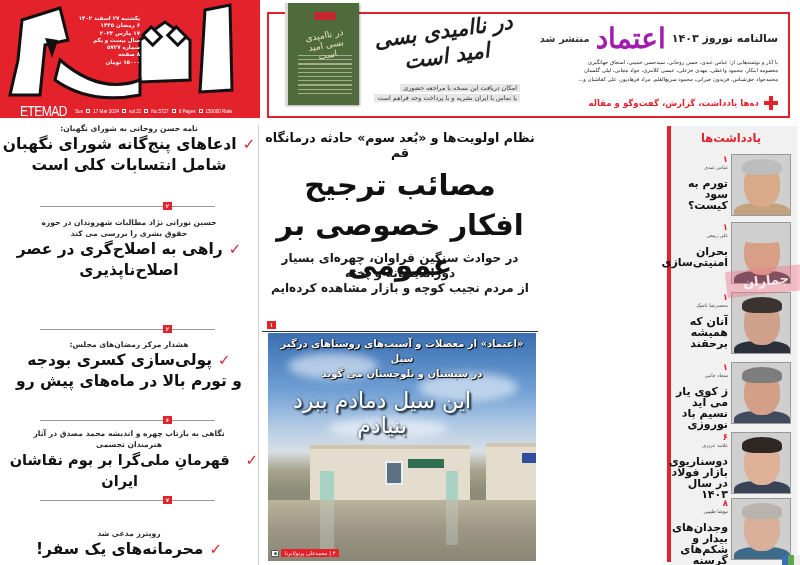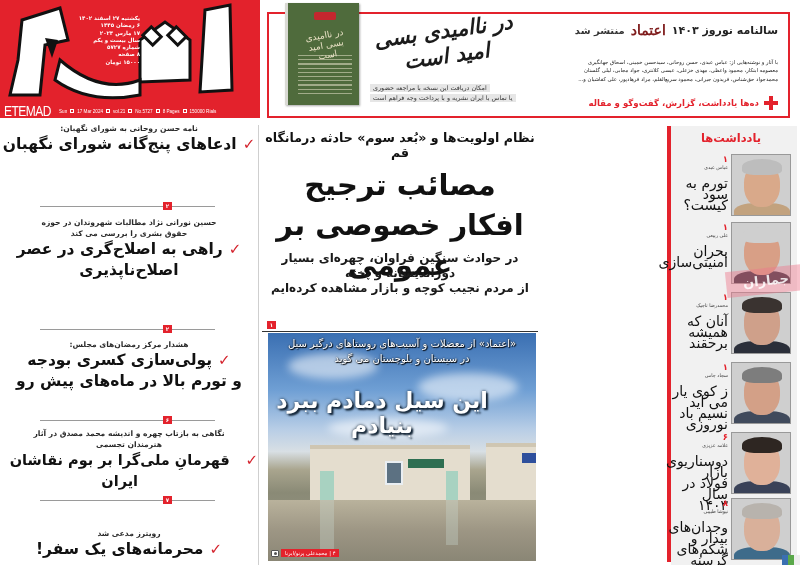--- a/index.html
+++ b/index.html
@@ -4,40 +4,40 @@
 <style>
   * { box-sizing: border-box; margin: 0; padding: 0; }
   html, body { width: 800px; height: 565px; overflow: hidden; background: #ffffff; }
   body { font-family: "DejaVu Sans", sans-serif; color: #1a1a1a; position: relative; }
 
   
   .masthead { position: absolute; left: 0; top: 0; width: 260px; height: 118px; background: #e3222c; overflow: hidden; }
   .logo-shape { position: absolute; left: 0; top: 0; width: 260px; height: 105px; }
   .edition-info { position: absolute; left: 70px; top: 15px; width: 70px; direction: rtl; text-align: right; font-size: 5.5px; line-height: 7.3px; color: #ffffff; font-weight: bold; }
   .edition-info div { white-space: nowrap; }
-  .masthead-foot { position: absolute; left: 0; top: 104px; width: 260px; height: 14px; display: flex; align-items: center; padding-left: 4px; }
+  .masthead-foot { position: absolute; left: 0; top: 104px; width: 260px; height: 14px; display: flex; align-items: center; padding-left: 20px; }
   .etemad-latin { font-family: "Liberation Sans", sans-serif; color: #fff; font-size: 12px; letter-spacing: -0.5px; font-weight: normal; margin-right: 8px; transform: scaleY(1.25); }
   .meta-row { display: flex; gap: 3px; align-items: center; font-size: 4.6px; color: #fff; font-family: "Liberation Sans", sans-serif; }
   .meta-sep { display: inline-block; width: 4px; height: 4px; border: 0.6px solid #fff; }
 
   
   .top-banner { position: absolute; left: 267px; top: 12px; width: 523px; height: 106px; border: 2.5px solid #e3222c; }
   .book-cover { position: absolute; left: 285px; top: 3px; width: 74px; height: 102px; background: #4f6b3c; border-left: 3px solid #d9d9d3; box-shadow: 1px 1px 2px rgba(0,0,0,.35); }
   .book-logo { position: absolute; left: 26px; top: 9px; width: 22px; height: 8px; background: #c4262e; border-radius: 2px; }
   .book-title { position: absolute; left: 10px; top: 27px; width: 56px; font-family: "DejaVu Serif", serif; font-size: 9px; color: #e8e0c4; direction: rtl; text-align: center; transform: rotate(-10deg); }
   .book-lines { position: absolute; left: 10px; top: 52px; width: 54px; }
   .book-lines i { display: block; height: 1.2px; background: rgba(230,225,200,.55); margin-bottom: 3px; }
   .banner-calligraphy { position: absolute; left: 375px; top: 18px; width: 140px; height: 50px; font-family: "DejaVu Serif", serif; font-style: italic; font-weight: bold; font-size: 21px; color: #1b1b1b; direction: rtl; text-align: center; transform: rotate(-8deg); letter-spacing: -1px; }
-  .banner-note { position: absolute; left: 370px; top: 83px; width: 150px; direction: rtl; text-align: left; font-size: 6.4px; line-height: 10px; color: #333; }
+  .banner-note { position: absolute; left: 370px; top: 83px; width: 150px; direction: rtl; text-align: right; font-size: 6.4px; line-height: 10px; color: #333; }
   .banner-note span { background: #e6e6e6; padding: 0 3px; }
 
   .banner-right { position: absolute; left: 530px; top: 14px; width: 258px; height: 102px; direction: rtl; }
   .monthly-line { position: absolute; right: 10px; top: 8px; display: flex; align-items: center; gap: 6px; direction: rtl; }
   .monthly-label { font-size: 11px; font-weight: bold; color: #222; }
-  .monthly-logo { font-family: "DejaVu Serif", serif; font-size: 14px; font-weight: bold; color: #7f1d1d; letter-spacing: -2px; }
+  .monthly-logo { font-family: "DejaVu Serif", serif; font-size: 28px; font-weight: bold; color: #a21caf; letter-spacing: -2px; }
   .monthly-published { font-size: 10px; font-weight: bold; color: #333; }
   .authors { position: absolute; right: 10px; top: 44px; width: 245px; font-size: 5.3px; line-height: 8.3px; color: #222; text-align: right; }
   .banner-plus { position: absolute; right: 10px; top: 82px; display: flex; align-items: center; gap: 5px; }
   .plus-icon { width: 14px; height: 14px; position: relative; }
   .plus-icon::before, .plus-icon::after { content: ""; position: absolute; background: #e3222c; }
   .plus-icon::before { left: 5px; top: 0; width: 4px; height: 14px; }
   .plus-icon::after { left: 0; top: 5px; width: 14px; height: 4px; }
   .plus-text { color: #e3222c; font-weight: bold; font-size: 8.6px; }
 
   
@@ -60,40 +60,40 @@
 
   .photo { position: absolute; left: 268px; top: 333px; width: 268px; height: 228px; overflow: hidden;
            background: linear-gradient(180deg, #3a6fb2 0%, #6f9fd4 25%, #b7cde6 42%, #d8dfe4 52%, #a9a58e 60%, #8a8a76 70%, #9c9a8a 100%); }
   .cloud { position: absolute; background: rgba(255,255,255,.55); border-radius: 50%; filter: blur(4px); }
   .bldg { position: absolute; background: #e4ddce; border-top: 4px solid #cfc6b2; }
   .bldg-door { position: absolute; background: #a8d2c1; }
   .bldg-win { position: absolute; background: #5c7182; border: 2px solid #e9eef2; }
   .bldg-sign { position: absolute; background: #2e6f52; }
   .water { position: absolute; left: 0; top: 167px; width: 268px; height: 61px; background: linear-gradient(180deg, #b9b29c 0%, #9d9684 50%, #8a8675 100%); }
   .reflection { position: absolute; background: rgba(200,215,205,.35); }
-  .photo-kicker { position: absolute; left: 0; top: 3px; width: 268px; direction: rtl; text-align: center; font-size: 10px; font-weight: normal; line-height: 15px; color: #fff; text-shadow: 0 0 2px #000, 1px 1px 1px #000; }
-  .photo-head { position: absolute; left: 0; top: 55px; width: 228px; direction: rtl; text-align: center; font-size: 22px; font-weight: bold; color: #fff; text-shadow: 0 0 3px #123, 2px 2px 2px #123; letter-spacing: -0.5px; }
+  .photo-kicker { position: absolute; left: 0; top: 3px; width: 268px; direction: rtl; text-align: center; font-size: 10px; font-weight: bold; line-height: 15px; color: #fff; text-shadow: 0 0 2px #000, 1px 1px 1px #000; }
+  .photo-head { position: absolute; left: 0; top: 55px; width: 228px; direction: rtl; text-align: center; font-size: 22px; font-weight: normal; color: #fff; text-shadow: 0 0 3px #123, 2px 2px 2px #123; letter-spacing: -0.5px; }
   .photo-credit { position: absolute; left: 3px; bottom: 4px; display: flex; align-items: center; gap: 2px; }
   .camera-icon { width: 8px; height: 7px; background: #fff; border-radius: 1px; position: relative; border: 1px solid #555; }
   .camera-icon::after { content: ""; position: absolute; left: 1.5px; top: 1px; width: 3px; height: 3px; border-radius: 50%; background: #555; }
   .credit-text { background: #e3222c; color: #fff; font-size: 5.3px; padding: 1px 4px; direction: rtl; }
 
   
   .right-wrap { position: absolute; left: 671px; top: 126px; width: 126px; height: 439px; background: #f1f1f1; }
   .right-bar { position: absolute; left: 667px; top: 126px; width: 4px; height: 436px; background: #e3222c; }
   .op-title { position: absolute; left: 671px; top: 131px; width: 120px; direction: rtl; text-align: center; font-size: 11.5px; font-weight: bold; color: #e3222c; }
   .op-item { position: absolute; left: 671px; width: 126px; height: 66px; }
   .op-photo { position: absolute; left: 60px; top: 0; width: 60px; height: 62px; border: 1px solid #999; overflow: hidden; background: #cfcfcf; }
   .face { position: absolute; left: 12px; top: 8px; width: 36px; height: 44px; border-radius: 45%; background: #d8ab8e; }
   .hair { position: absolute; left: 10px; top: 4px; width: 40px; height: 16px; border-radius: 50% 50% 30% 30%; }
   .shirt { position: absolute; left: 2px; top: 48px; width: 56px; height: 20px; border-radius: 40% 40% 0 0; }
   .op-text { position: absolute; left: 0; top: 0; width: 57px; direction: rtl; text-align: right; }
   .op-page { display: block; color: #e3222c; font-weight: bold; font-size: 8.5px; line-height: 10px; }
   .op-author { display: block; font-size: 4.8px; color: #444; line-height: 8px; }
-  .op-headline { display: block; font-size: 14px; font-weight: normal; color: #111; line-height: 11px; margin-top: 6px; }
+  .op-headline { display: block; font-size: 11px; font-weight: bold; color: #111; line-height: 11px; margin-top: 6px; }
 
   .watermark { position: absolute; left: 726px; top: 268px; width: 80px; height: 26px; background: rgba(238,120,140,.45); transform: rotate(-6deg); direction: rtl; color: rgba(255,255,255,.85); font-size: 13px; font-weight: bold; text-align: center; line-height: 26px; }
   .page-corner { position: absolute; right: 0; bottom: 0; width: 18px; height: 10px; display: flex; }
   .page-corner i { flex: 1; }
 </style>
 </head>
 <body>
 
 <div class="masthead">
   <svg class="logo-shape" viewBox="0 0 260 105">
@@ -171,20 +171,23 @@
   </div>
 </div>
 
 <div class="left-col">
   <div class="lc-item" style="top:4px">
     <div class="lc-kicker">نامه حسن روحانی به شورای نگهبان:</div>
     <div class="lc-head">
         <span class="check">✓</span>
         <span>ادعاهای پنج‌گانه شورای نگهبان</span>
       </div>
+    <div class="lc-head">
+        <span>شامل انتسابات کلی است</span>
+      </div>
   </div>
   <div class="lc-sep" style="top:87px">
       <span class="lc-badge">۲</span>
     </div>
 
   <div class="lc-item" style="top:98px">
     <div class="lc-kicker" style="padding:0 40px">حسین نورانی نژاد مطالبات شهروندان در حوزه حقوق بشری را بررسی می کند</div>
     <div class="lc-head">
         <span class="check">✓</span>
         <span>راهی به اصلاح‌گری در عصر</span>

